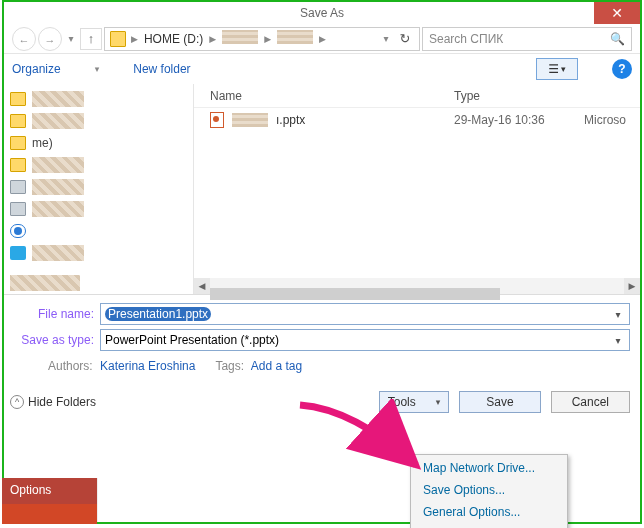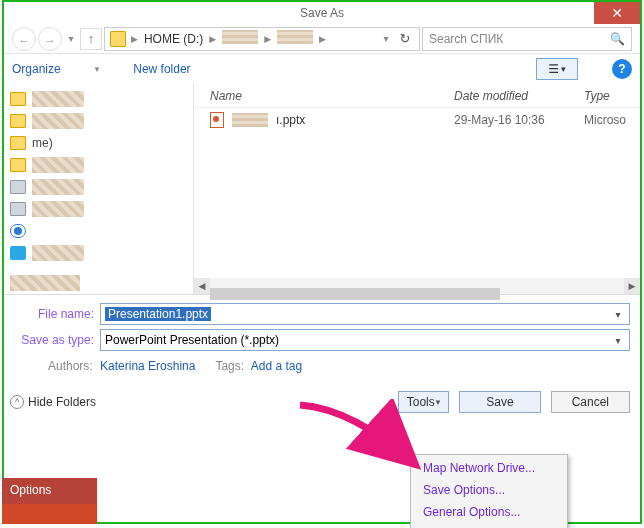--- a/index.html
+++ b/index.html
@@ -26,54 +26,54 @@
 .side-row { display: flex; align-items: center; gap: 6px; height: 22px; }
 .pix { width: 52px; height: 16px; background: repeating-linear-gradient(45deg,#d9c7b0,#d9c7b0 4px,#e9dccb 4px,#e9dccb 8px); }
 .ico { width: 16px; height: 14px; border-radius: 1px; }
 .i-folder { background: #ffd96a; border: 1px solid #d6a300; }
 .i-disk { background: #cfd6dc; border: 1px solid #8e99a4; }
 .i-cloud { background: #fff; border: 1px solid #2b7bd6; border-radius: 8px; position: relative; }
 .i-cloud::before { content:""; position:absolute; width:8px; height:8px; background:#2b7bd6; border-radius:4px; left:3px; top:2px; }
 .i-strip { background: #2aa8e6; border-radius: 2px; }
 .me { color: #444; }
 .filepane { flex: 1; position: relative; }
-.fhead { display: flex; font-size: 12px; color: #555; height: 24px; align-items: center; border-bottom: 1px solid #eee; font-style: italic; }
+.fhead { display: flex; font-size: 12px; color: #555; height: 24px; align-items: center; border-bottom: 1px solid #eee; }
 .fhead .c1 { width: 260px; padding-left: 16px; }
 .fhead .c2 { width: 130px; }
 .fhead .c3 { flex: 1; }
 .frow { display: flex; font-size: 12px; color: #333; height: 24px; align-items: center; }
 .frow .c1 { width: 260px; padding-left: 16px; display: flex; align-items: center; gap: 8px; }
 .frow .c2 { width: 130px; color: #666; }
 .frow .c3 { flex: 1; color: #666; }
 .pptic { width: 14px; height: 16px; background: #fff; border: 1px solid #d15a2c; position: relative; }
 .pptic::after { content:""; position:absolute; left:2px; top:3px; width:6px; height:6px; background:#d15a2c; border-radius:3px; }
 .hscroll { position: absolute; bottom: 0; left: 0; right: 0; height: 16px; background: #f3f3f3; display: flex; align-items: center; }
 .hscroll .l, .hscroll .r { width: 16px; height: 16px; display:flex; align-items:center; justify-content:center; font-size: 9px; color:#666; background:#e8e8e8; }
 .hscroll .tr { flex:1; position: relative; }
 .hscroll .th { position:absolute; left:0; top:2px; width:70%; height:12px; background:#cfcfcf; }
 .divline { height: 1px; background: #ddd; }
 .form { padding: 6px 10px 4px 10px; font-size: 12px; }
 .frow2 { display: flex; align-items: center; height: 26px; gap: 6px; }
 .frow2 .lbl { width: 80px; text-align: right; color: #8b5cf6; }
 .combo { flex:1; height: 22px; border: 1px solid #88a9d0; display: flex; align-items: center; padding: 0 4px; justify-content: space-between; background: #fff; }
 .combo .dd { width: 14px; text-align: center; color: #555; font-size: 10px; }
-.sel { background: #2f6fc0; color: #fff; padding: 0 3px; display:inline-block; }
+.sel { background: #2f6fc0; color: #fff; padding: 0 3px; display:inline-block;border-radius:7px; }
 .meta { display: flex; gap: 20px; padding: 6px 0 6px 34px; color: #666; font-size: 12px; }
 .meta .k { color: #888; margin-right: 4px; }
 .meta .v { color: #1e5eb8; }
 .footer { display: flex; align-items: center; padding: 8px 10px 6px 6px; gap: 10px; font-size: 12px; }
 .hidef { display: flex; align-items: center; gap: 4px; color: #333; }
 .hidef .a { width: 14px; height: 14px; border: 1px solid #888; border-radius: 7px; display:flex; align-items:center; justify-content:center; font-size:9px; color:#666; }
 .footer .sp { flex:1; }
-.toolsbtn { height: 22px; border: 1px solid #8aa6ca; background: #eaf1fb; padding: 0 8px; display: flex; align-items: center; gap: 1px; color: #333; font-size: 12px; }
+.toolsbtn { height: 22px; border: 1px solid #8aa6ca; background: #eaf1fb; padding: 0 8px; display: flex; align-items: center; gap: 20px; color: #333; font-size: 12px; }
 .toolsbtn .dd { font-size: 9px; color: #555; }
 .btn { height: 22px; border: 1px solid #adadad; background: #f3f3f3; padding: 0 20px; display: flex; align-items: center; color: #333; font-size: 12px; }
 .btn.save { border-color: #8aa6ca; background: #eaf1fb; padding: 0 26px; }
 .menu { position: absolute; left: 410px; top: 454px; width: 158px; background: #f4f4f4; border: 1px solid #bcbcbc; box-shadow: 2px 2px 4px rgba(0,0,0,0.25); font-size: 12px; padding: 2px 0; z-index: 20; }
-.menu .mi { padding: 4px 12px; color: #6d28d9; }
+.menu .mi { padding: 4px 12px; color: #0369a1; }
 .arrow { position: absolute; left: 294px; top: 399px; width: 140px; height: 72px; z-index: 30; pointer-events:none; }
 .optbar { position: absolute; left: 2px; top: 478px; width: 96px; height: 44px; background: #fff; border-right: 1px solid #eee; }
 .opttop { height: 26px; background: #b64337; color: #fff; font-size: 12px; padding: 5px 8px; }
 .optbot { height: 20px; background: #d24726; }
 .pixl { width: 36px; height: 14px; background: repeating-linear-gradient(0deg,#d9c7b0,#d9c7b0 3px,#e9dccb 3px,#e9dccb 6px); display:inline-block; }
 </style>
 </head>
 <body>
 <div class="frame">
   <div class="titlebar">
@@ -163,21 +163,20 @@
         </div>
       <div style="height:8px"></div>
       <div class="side-row">
           <div class="pix" style="width:70px"></div>
         </div>
 
     </div>
     <div class="filepane">
       <div class="fhead">
         <div class="c1">Name</div>
-        <div class="c2">Date modified</div>
         <div class="c3">Type</div>
       </div>
       <div class="frow">
         <div class="c1">
             <div class="pptic"></div>
             <span class="pixl"></span>
             <span>ı.pptx</span>
           </div>
         <div class="c2">29-May-16 10:36</div>
         <div class="c3">Microso</div>

